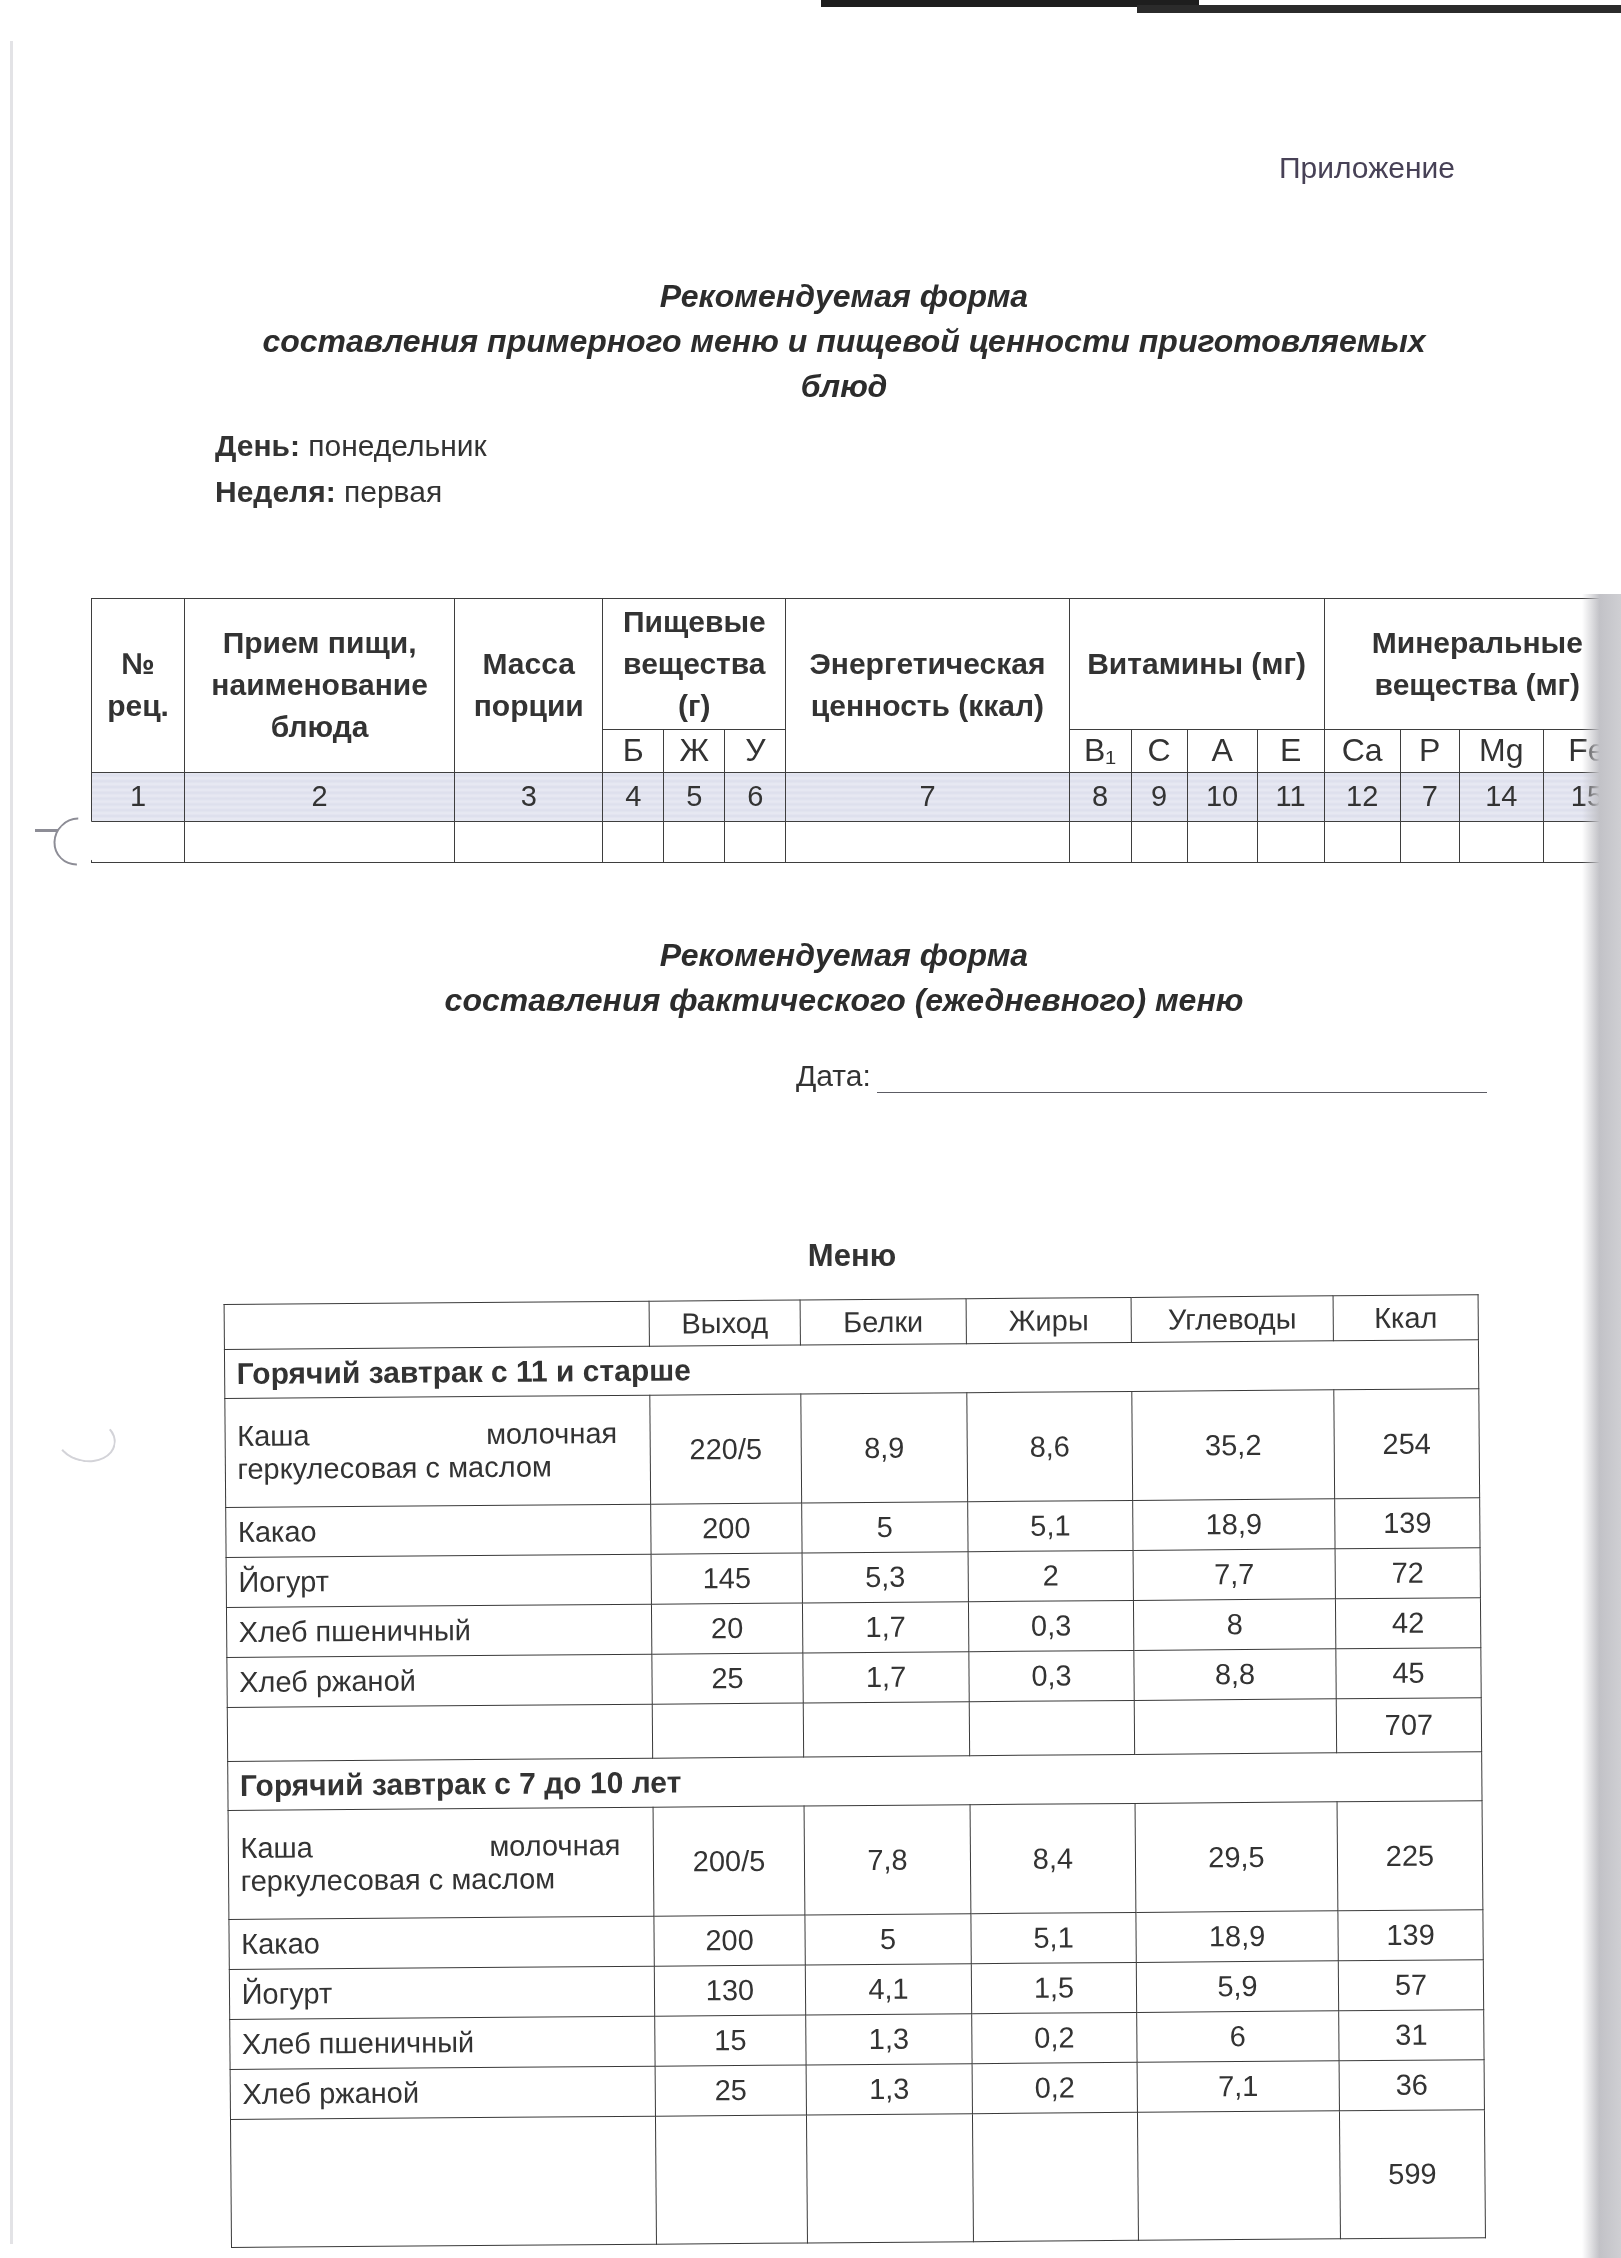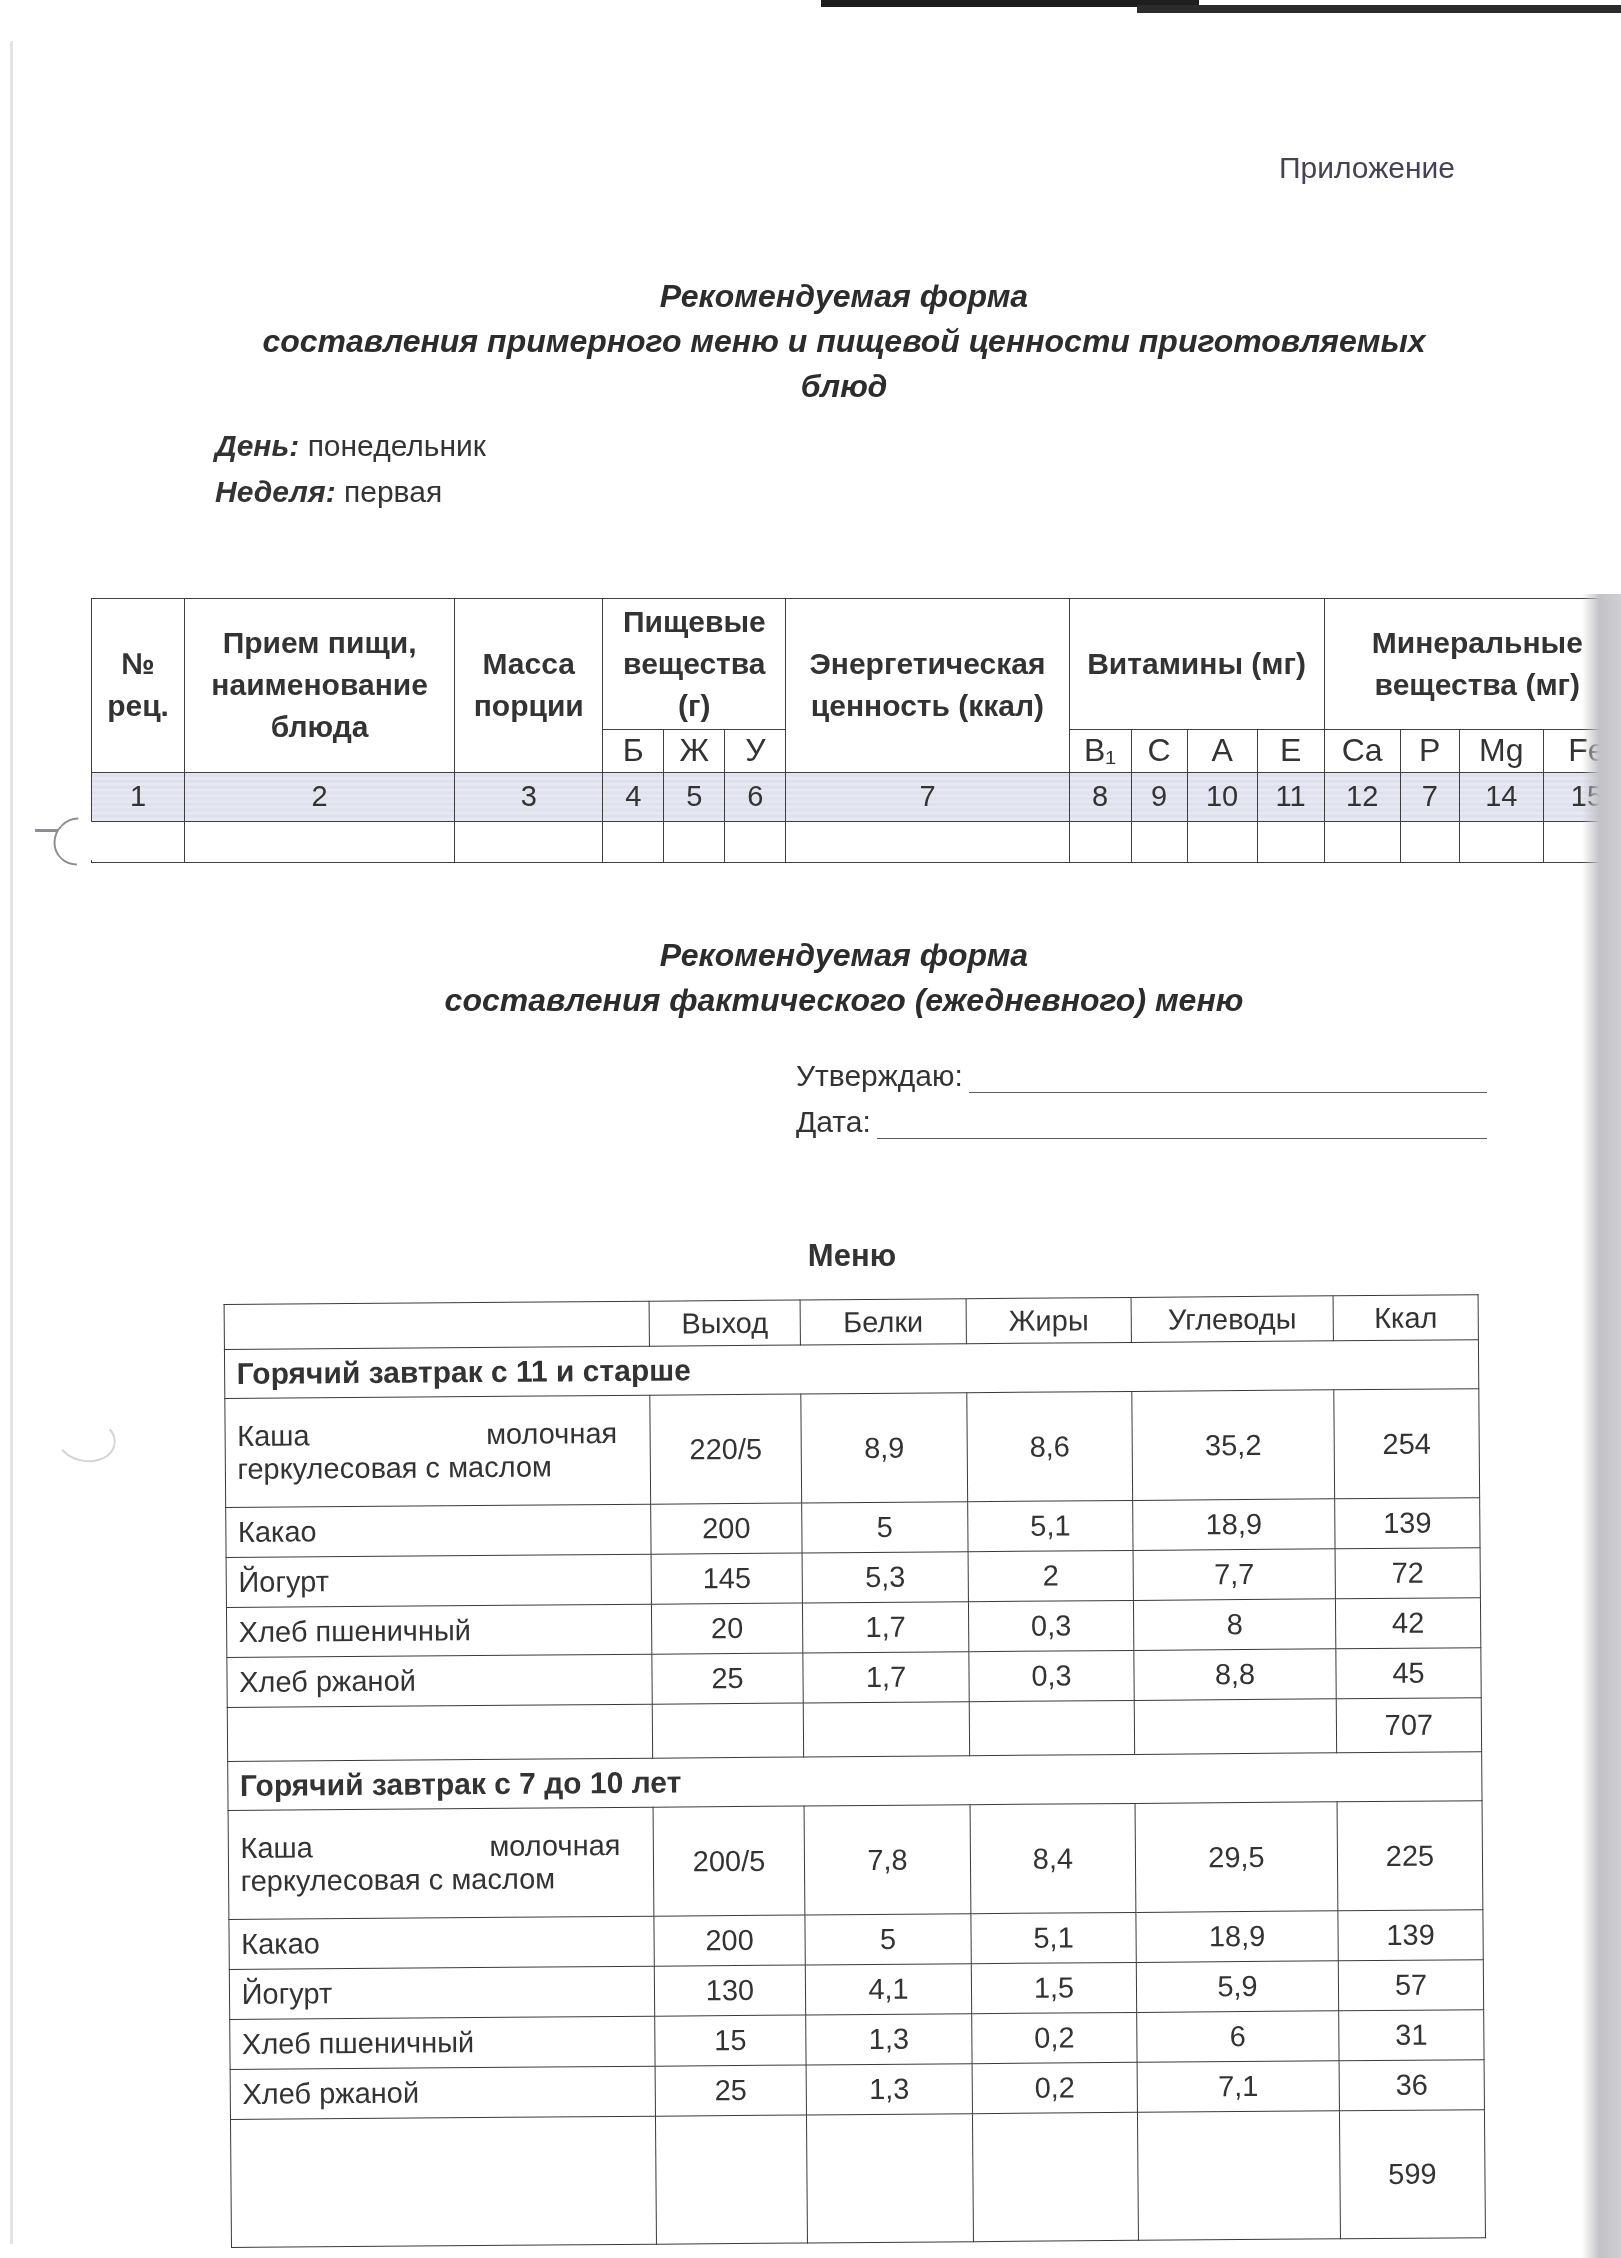--- a/index.html
+++ b/index.html
@@ -27,21 +27,21 @@
       border-radius: 50%; border-top-color: transparent; border-left-color: transparent;
       transform: rotate(10deg); }
 
   
   .appendix { top: 151px; left: 1279px; font-size: 30px; color: #474156; }
   .title-1 { top: 274px; left: 0; width: 1688px; text-align: center;
       font-weight: bold; font-style: italic; font-size: 32px; line-height: 45px; color: #2c2c2c; }
   .title-2 { top: 933px; left: 0; width: 1688px; text-align: center;
       font-weight: bold; font-style: italic; font-size: 32px; line-height: 45px; color: #2c2c2c; }
   .info-block { top: 423px; left: 215px; font-size: 30px; line-height: 46px; }
-  .info-label { font-weight: bold; font-style: italic; }
+  .info-label { font-weight: bold; }
   .approval { top: 1054px; left: 796px; width: 691px; font-size: 30px; }
   .appr-row { display: flex; align-items: flex-end; margin-bottom: 6.8px; height: 39px; }
   .uline { flex: 1; border-bottom: 1.9px solid #5c5c64; height: 35px; margin-left: 5.8px; }
   .sig-hint { padding-left: 124px; height: 42px; display: flex; align-items: center; }
   .menu-heading { top: 1238px; left: 0; width: 1704px; text-align: center;
       font-weight: bold; font-size: 31px; }
 
   
   .t1wrap { top: 598px; left: 91px; width: 1530px; overflow: hidden; }
   table.t1 { border-collapse: collapse; table-layout: fixed; width: 1540px; }
@@ -177,24 +177,20 @@
     </table>
 </div>
 
 <div class="abs title-2">
   <div>Рекомендуемая форма</div>
   <div>составления фактического (ежедневного) меню</div>
 </div>
 
 <div class="abs approval">
   <div class="appr-row">
-    <span>Утверждаю:</span>
-    <span class="uline"></span>
-  </div>
-  <div class="appr-row">
     <span>Дата:</span>
     <span class="uline"></span>
   </div>
 </div>
 
 <div class="abs menu-heading">Меню</div>
 
 <table class="t2">
   <colgroup>
     <col style="width:425px">

